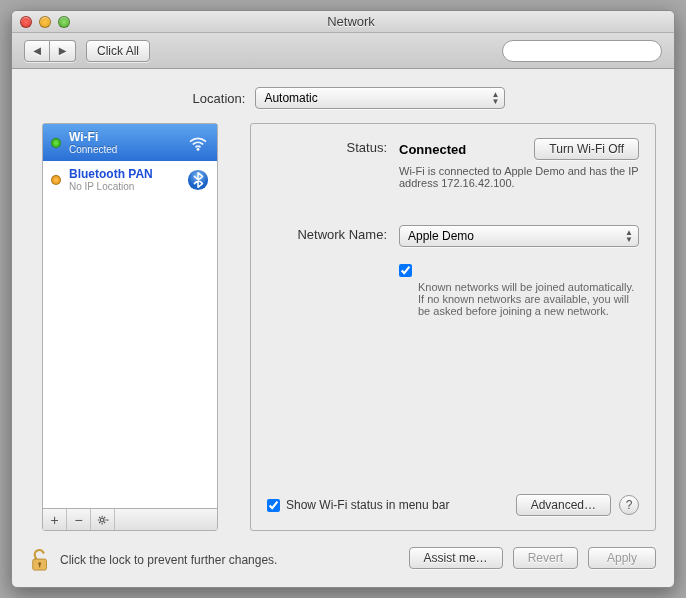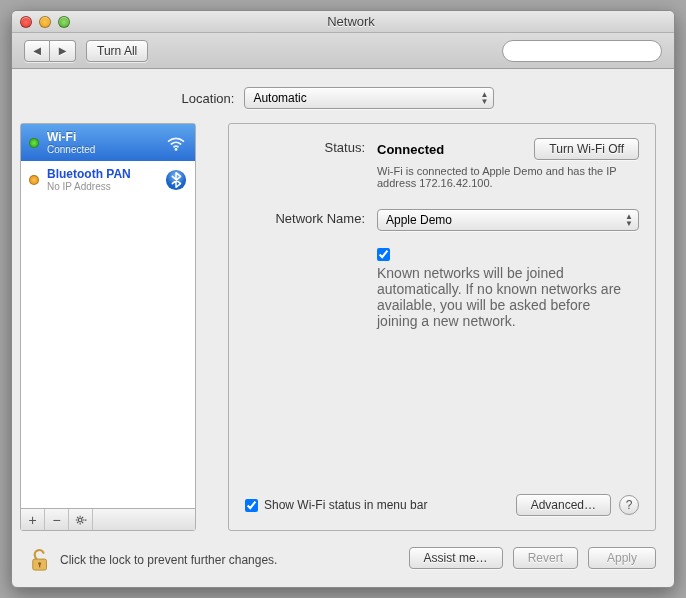--- a/index.html
+++ b/index.html
@@ -68,21 +68,21 @@
 .spacer { flex: 1; }
 .search {
   display: flex; align-items: center;
   width: 160px; height: 22px;
   background: #fff; border: 1px solid #9a9a9a; border-radius: 11px;
   padding: 0 8px; gap: 4px;
 }
 .search svg { width: 12px; height: 12px; }
 .search input { border: none; outline: none; flex:1; font-size: 12px; background: transparent; }
 
-.body { flex: 1; padding: 18px 18px 10px 8px; display: flex; flex-direction: column; }
+.body { flex: 1; padding: 18px 18px 10px 30px; display: flex; flex-direction: column; }
 
 .row-location { display: flex; justify-content: center; align-items: center; gap: 10px; margin-bottom: 14px; }
 .label { color: #333; text-align: right; font-size: 13px; }
 .select {
   appearance: none; -webkit-appearance: none;
   background: linear-gradient(#fdfdfd,#e4e4e4);
   border: 1px solid #9a9a9a; border-radius: 4px;
   height: 22px; padding: 0 22px 0 8px; font-size: 12px;
   box-shadow: 0 1px 0 rgba(255,255,255,0.6), inset 0 1px 0 #fff;
 }
@@ -128,21 +128,21 @@
   display: flex; flex-direction: column;
 }
 .drow { display: flex; gap: 12px; margin-bottom: 10px; }
 .drow .dlabel { width: 120px; text-align: right; color: #333; font-size: 13px; padding-top: 2px; }
 .drow .dcontent { flex: 1; }
 .status-header { display: flex; align-items: center; gap: 10px; }
 .status-value { font-weight: bold; font-size: 13px; }
 .status-desc { font-size: 11px; color: #555; margin-top: 5px; max-width: 240px; }
 .checkbox-row { display:flex; align-items:flex-start; gap:6px; font-size:12px; color:#333; }
 .checkbox-row input { margin-top: 1px; }
-.ask-desc { font-size: 14px; color: #666; margin-top: 4px; max-width: 250px; }
+.ask-desc { font-size: 11px; color: #666; margin-top: 4px; margin-left: 19px; max-width: 250px; }
 .detail-spacer { flex:1; }
 .detail-footer {
   display:flex; align-items:center; gap: 8px; padding-top: 8px;
 }
 .detail-footer .checkbox-row { flex:1; }
 .help {
   width:20px; height:20px; border-radius:50%;
   background: linear-gradient(#fdfdfd,#e0e0e0);
   border:1px solid #9a9a9a;
   display:flex; align-items:center; justify-content:center;
@@ -175,21 +175,21 @@
 
   <div class="toolbar">
     <div class="seg">
       <div class="btn">
           <span class="arrow">◀</span>
         </div>
       <div class="btn">
           <span class="arrow">▶</span>
         </div>
     </div>
-    <div class="btn">Turn All</div>
+    <div class="btn">Click All</div>
     <div class="spacer"></div>
     <div class="search">
       <svg viewBox="0 0 16 16">
           <circle cx="7" cy="7" r="4.5" fill="none" stroke="#888" stroke-width="1.5"></circle>
           <line x1="10.5" y1="10.5" x2="14" y2="14" stroke="#888" stroke-width="1.5"></line>
         </svg>
       <input type="text" placeholder="" style="">
     </div>
   </div>
 
@@ -225,21 +225,21 @@
                 </g>
                 <circle cx="12" cy="19" r="1.5" fill="#fff"></circle>
               </svg>
             </div>
           </div>
 
           <div class="sbitem">
             <div class="status-dot sd-orange"></div>
             <div class="sbtext">
               <div class="sbname">Bluetooth PAN</div>
-              <div class="sbsub">No IP Address</div>
+              <div class="sbsub">No IP Location</div>
             </div>
             <div class="sbicon">
               <svg viewBox="0 0 24 24" width="22" height="22">
                 <defs>
                     <radialGradient id="btgrad" cx="50%" cy="30%">
                       <stop offset="0%" stop-color="#7db9f4"></stop>
                       <stop offset="100%" stop-color="#1c63c8"></stop>
                     </radialGradient>
                   </defs>
                 <circle class="bt-circle" cx="12" cy="12" r="11"></circle>
@@ -279,21 +279,21 @@
           <div class="dcontent">
             <div class="status-header">
               <div class="status-value">Connected</div>
               <div style="flex:1"></div>
               <div class="btn" style="padding:2px 14px">Turn Wi-Fi Off</div>
             </div>
             <div class="status-desc">Wi-Fi is connected to Apple Demo and has the IP address 172.16.42.100.</div>
           </div>
         </div>
 
-        <div class="drow" style="margin-top:10px">
+        <div class="drow" style="margin-top:26px">
           <div class="dlabel">Network Name:</div>
           <div class="dcontent">
             <div class="select-wrap" style="width:100%">
               <select class="select" style="width:100%">
                 <option>Apple Demo</option>
               </select>
               <div class="chev">▲<br>▼</div>
             </div>
           </div>
         </div>

